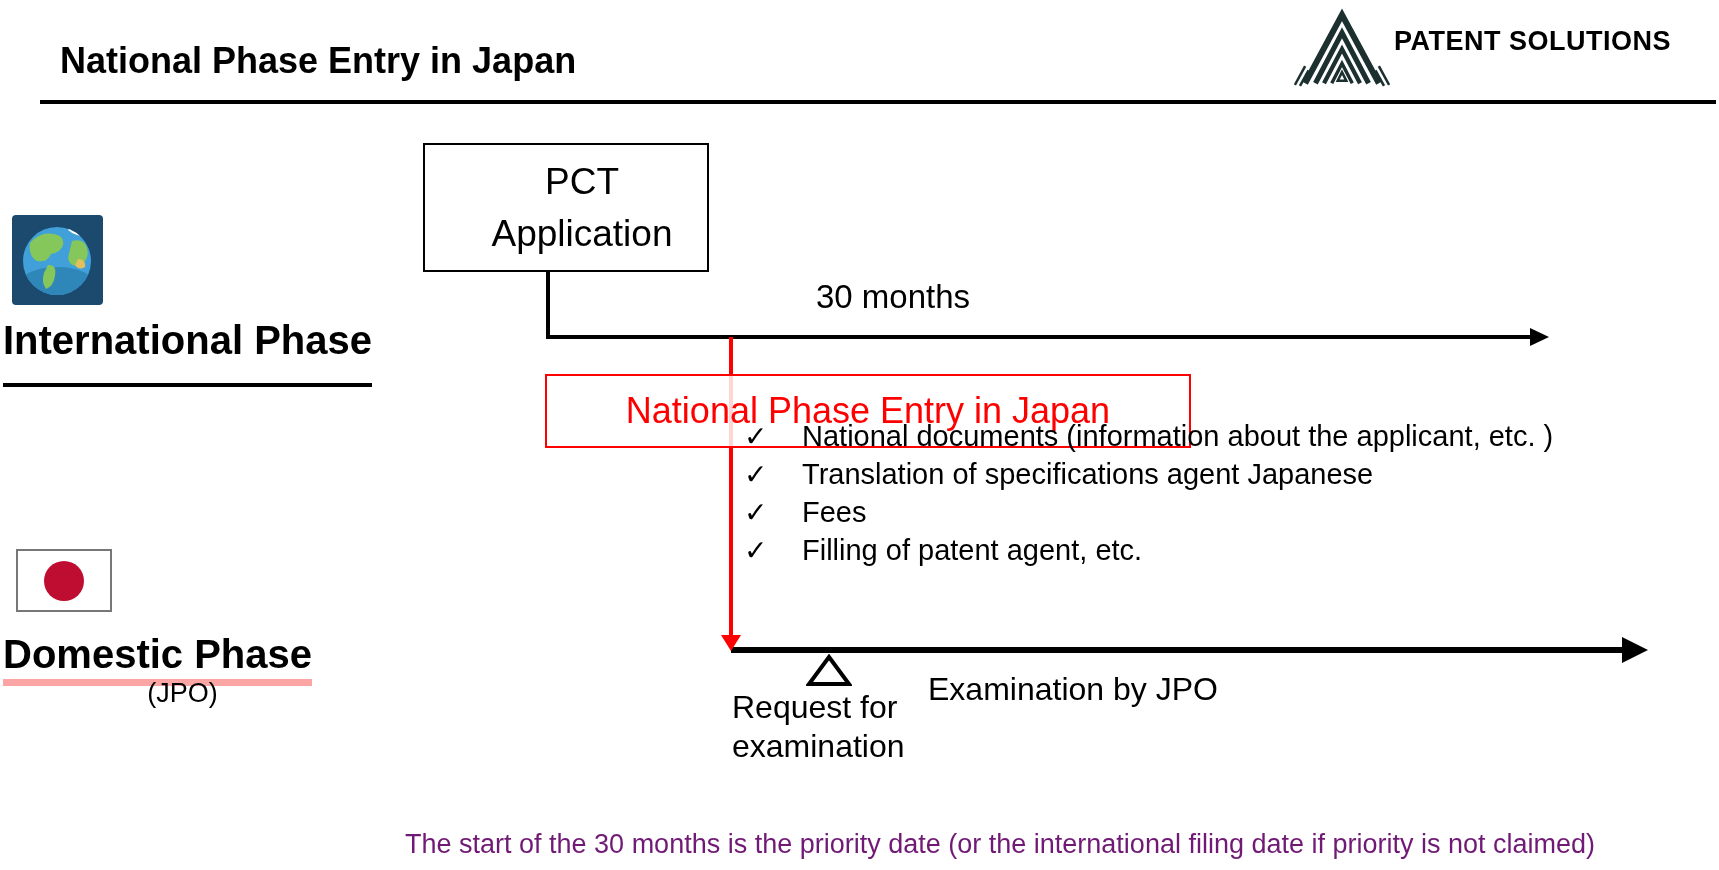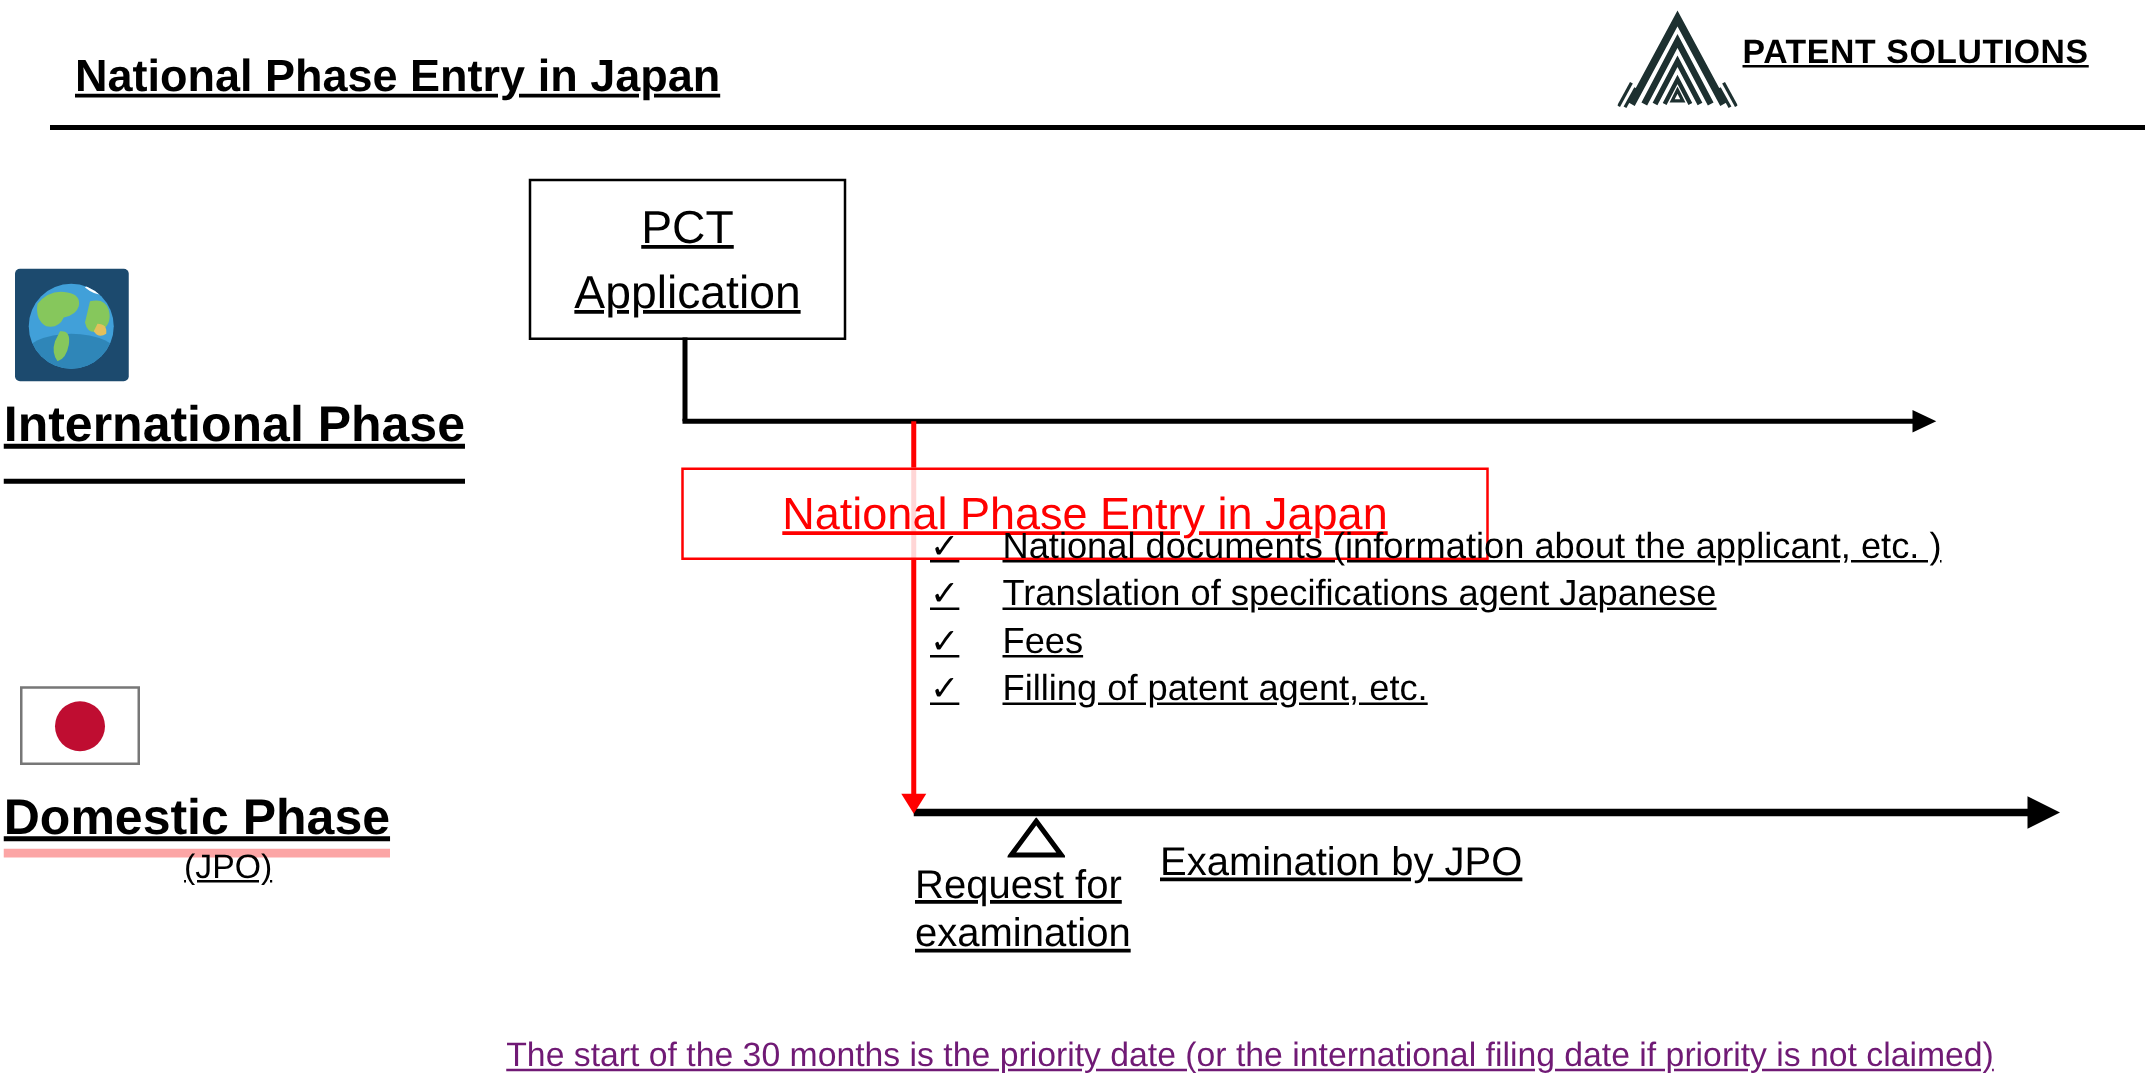--- a/index.html
+++ b/index.html
@@ -1,38 +1,38 @@
 <!DOCTYPE html>
 <html><head>
 <meta charset="utf-8">
 <style>
   html,body{margin:0;padding:0;background:#fff;}
   .slide{
     position:relative;width:1719px;height:870px;background:#ffffff;overflow:hidden;
     font-family:"Liberation Sans","DejaVu Sans",sans-serif;color:#000;
   }
-  .abs{position:absolute;text-decoration:underline;}
+  .abs{position:absolute;}
 
   
   .title{left:60px;top:40px;font-size:36px;font-weight:bold;letter-spacing:0;}
   .title-rule{left:40px;top:100px;width:1676px;height:4px;background:#000;}
   .logo-icon{left:1294px;top:8px;width:96px;height:82px;}
   .logo-text{left:1394px;top:26px;font-weight:bold;font-size:27px;line-height:31px;letter-spacing:.5px;}
 
   
   .globe{left:12px;top:215px;width:91px;height:90px;background:#1C4A6E;border-radius:4px;}
   .intl-label{left:3px;top:318px;font-size:40px;font-weight:bold;border-bottom:4px solid #000;padding-bottom:20px;}
   .flag{left:16px;top:549px;width:96px;height:63px;background:#fff;border:2px solid #777;box-sizing:border-box;}
   .flag-circle{position:absolute;left:50%;top:50%;width:40px;height:40px;margin:-20px 0 0 -20px;border-radius:50%;background:#BF0D31;}
   .dom-label{left:3px;top:632px;font-size:40px;font-weight:bold;border-bottom:7px solid #fca5a5;padding-bottom:2px;}
   .jpo-label{left:0;top:678px;width:365px;text-align:center;font-size:27px;}
 
   
   .pct-box{left:423px;top:143px;width:250px;height:125px;border:2px solid #000;display:flex;flex-direction:column;
-           align-items:center;justify-content:center;font-size:37px;line-height:52px;text-align:center;}
+           align-items:center;justify-content:center;font-size:37px;line-height:52px;text-align:center;padding-left:32px;}
   .pct-connector{left:546px;top:270px;width:4px;height:67px;background:#000;}
   .tl1-line{left:546px;top:335px;width:986px;height:4px;background:#000;}
   .tl1-arrow{left:1530px;top:328px;width:0;height:0;border-top:9px solid transparent;border-bottom:9px solid transparent;border-left:19px solid #000;}
   .months{left:693px;top:278px;width:400px;text-align:center;font-size:33px;}
 
   
   .red-line{left:729px;top:337px;width:4px;height:300px;background:#FF0000;z-index:1;}
   .red-arrow{left:721px;top:635px;width:0;height:0;border-left:10px solid transparent;border-right:10px solid transparent;border-top:16px solid #FF0000;z-index:1;}
   .entry-box{left:545px;top:374px;width:642px;height:70px;border:2px solid #FF0000;background:rgba(255,255,255,0.84);
              z-index:2;display:flex;align-items:center;justify-content:center;font-size:36px;color:#FF0000;}
@@ -105,20 +105,21 @@
   <div class="abs dom-label">Domestic Phase</div>
   <div class="abs jpo-label">(JPO)</div>
 
   <div class="abs pct-box">
     <div>PCT</div>
     <div>Application</div>
   </div>
   <div class="abs pct-connector"></div>
   <div class="abs tl1-line"></div>
   <div class="abs tl1-arrow"></div>
+  <div class="abs months">30 months</div>
 
   <div class="abs red-line"></div>
   <div class="abs red-arrow"></div>
   <div class="abs entry-box">
     <span>National Phase Entry in Japan</span>
   </div>
 
   <div class="abs checklist">
     <div class="chk-row">
       <span class="chk">✓</span>

